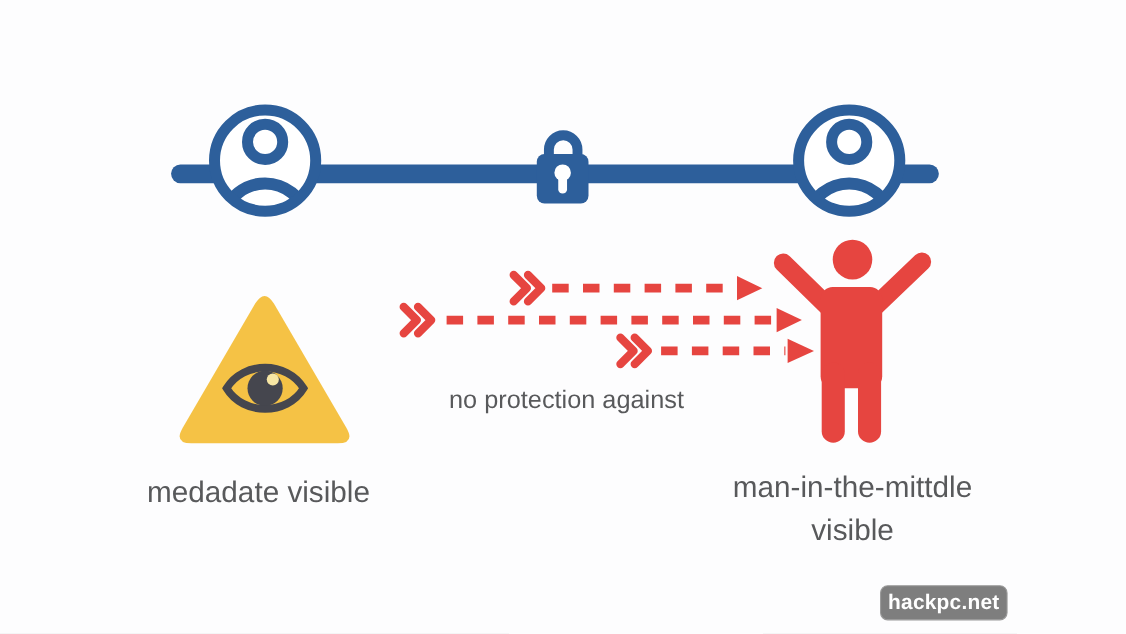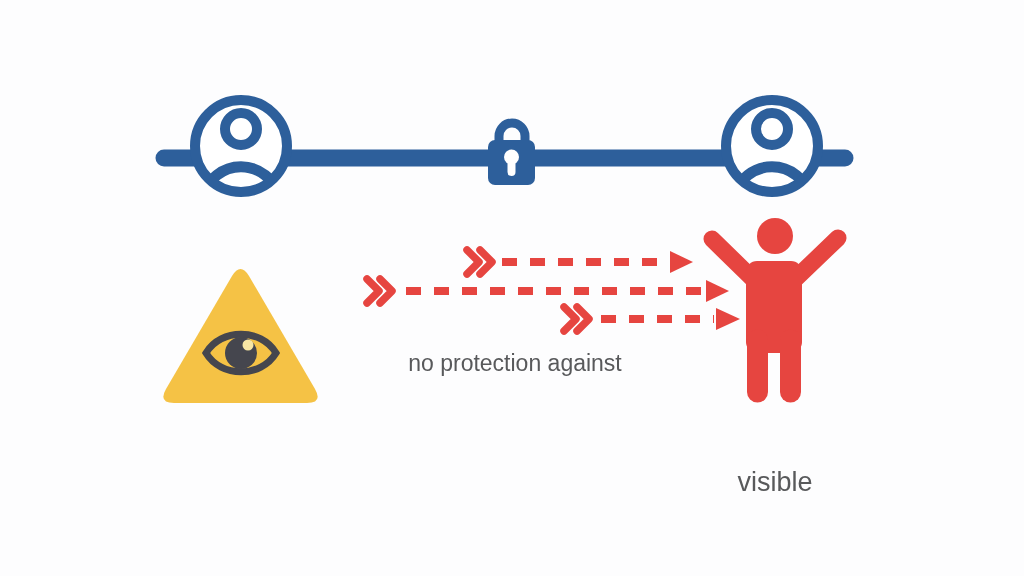--- a/index.html
+++ b/index.html
@@ -112,20 +112,22 @@
       <rect x="746" y="261" width="56" height="92" rx="11" class="red-fill"></rect>
       <line x1="757.5" y1="340" x2="757.5" y2="392" class="red-stroke" stroke-width="21" stroke-linecap="round"></line>
       <line x1="790.5" y1="340" x2="790.5" y2="392" class="red-stroke" stroke-width="21" stroke-linecap="round"></line>
     </g>
   </svg>
 
   <div class="label caption">
     <span>no protection against</span><br>
   </div>
 
+  <div class="label metadata-label">medadate visible</div>
 
   <div class="label mitm-label">
-    <br>
+    <span>man-in-the-mittdle</span><br>
     <span>visible</span>
   </div>
 
+  <div class="watermark">hackpc.net</div>
 
 </div>
 
 </body></html>

